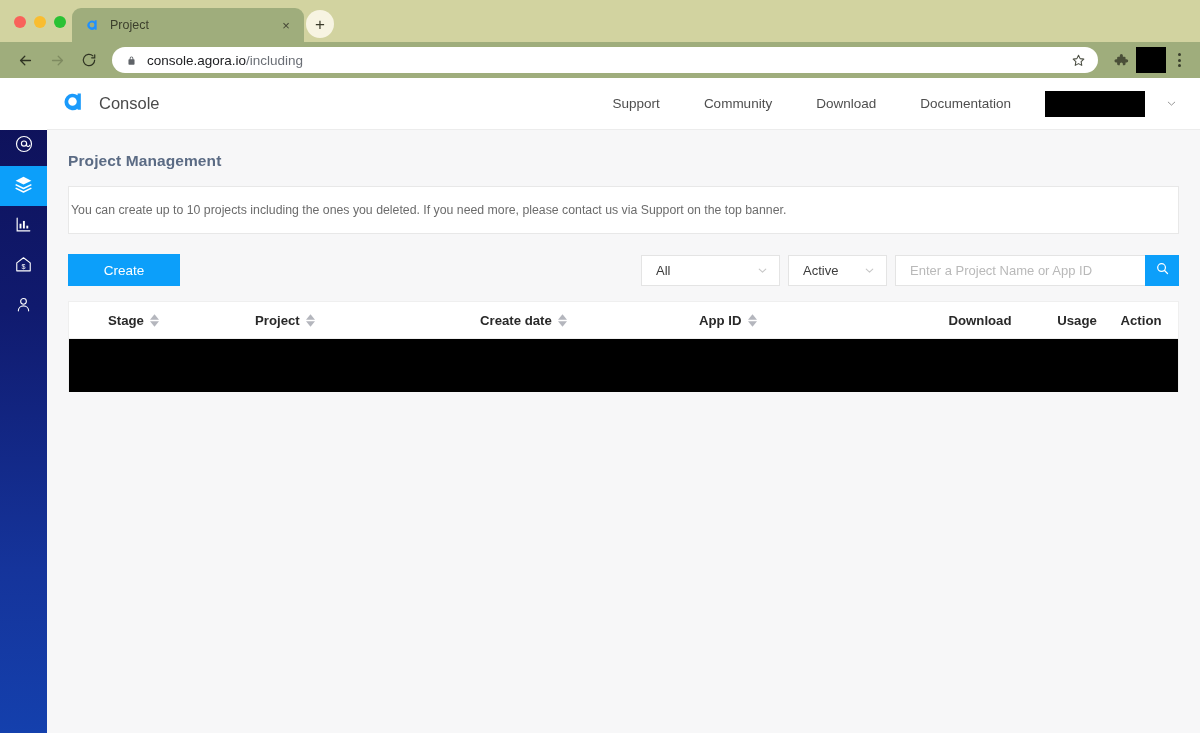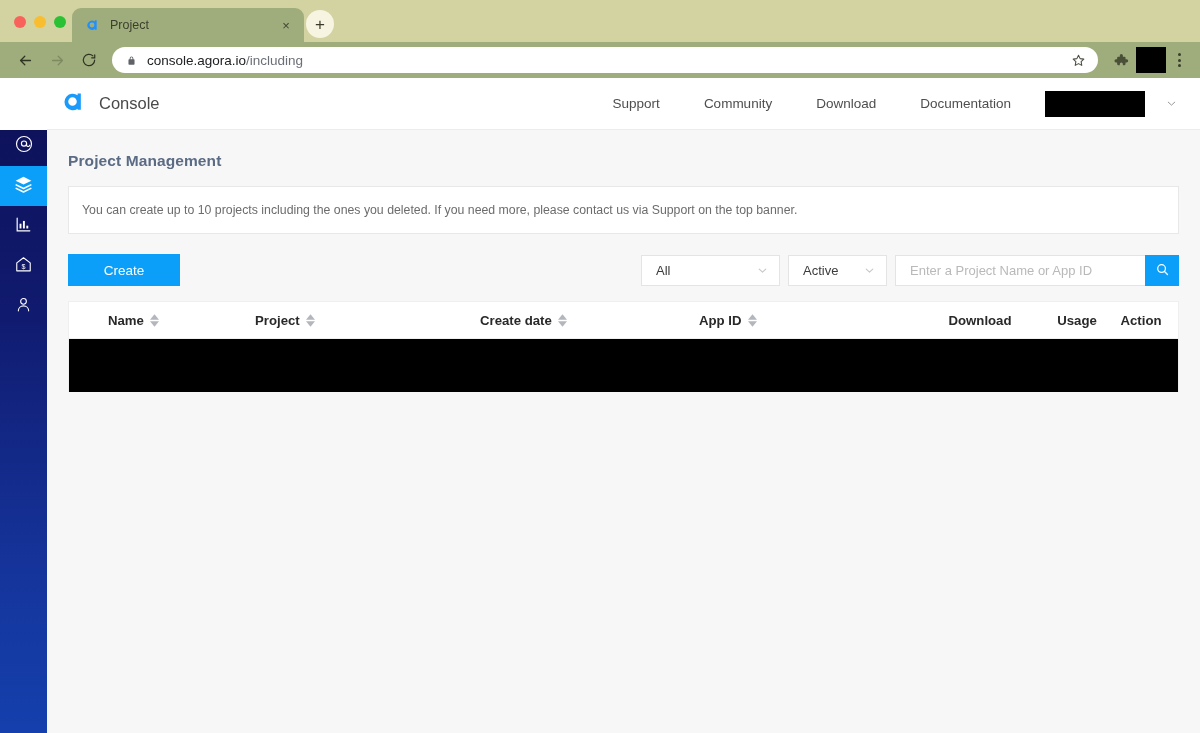--- a/index.html
+++ b/index.html
@@ -180,27 +180,27 @@
     font-weight: bold;
     margin: 0 0 16px 0;
     letter-spacing: 0.1px;
   }
 
   .notice {
     background: #ffffff;
     border: 1px solid #e8e8e8;
     height: 48px;
     display: flex; align-items: center;
-    padding: 0 13px;
+    padding: 0 2px;
     margin-bottom: 20px;
   }
   .notice-text { font-size: 12.3px; color: #6c6c6c; }
 
   .toolbar-row {
-    display: flex; align-items: flex-end;
+    display: flex; align-items: center;
     margin-bottom: 15px;
   }
   .btn-create {
     width: 112px; height: 32px;
     background: #0c9ffa;
     color: #ffffff;
     font-size: 13.5px;
     display: flex; align-items: center; justify-content: center;
     border: none;
     font-family: inherit;
@@ -476,21 +476,21 @@
               </span>
             </button>
           </div>
         </div>
       </div>
 
       <div class="table">
         <div class="thead">
 
           <div class="th th-stage">
-            <span>Name</span>
+            <span>Stage</span>
             <span class="sorter">
               <svg width="9" height="6" viewBox="0 0 10 6" fill="#b4b6bd">
                   <path d="M5 0l5 6H0z"></path>
                 </svg>
               <svg width="9" height="6" viewBox="0 0 10 6" fill="#b4b6bd">
                   <path d="M5 6L0 0h10z"></path>
                 </svg>
             </span>
           </div>
 

